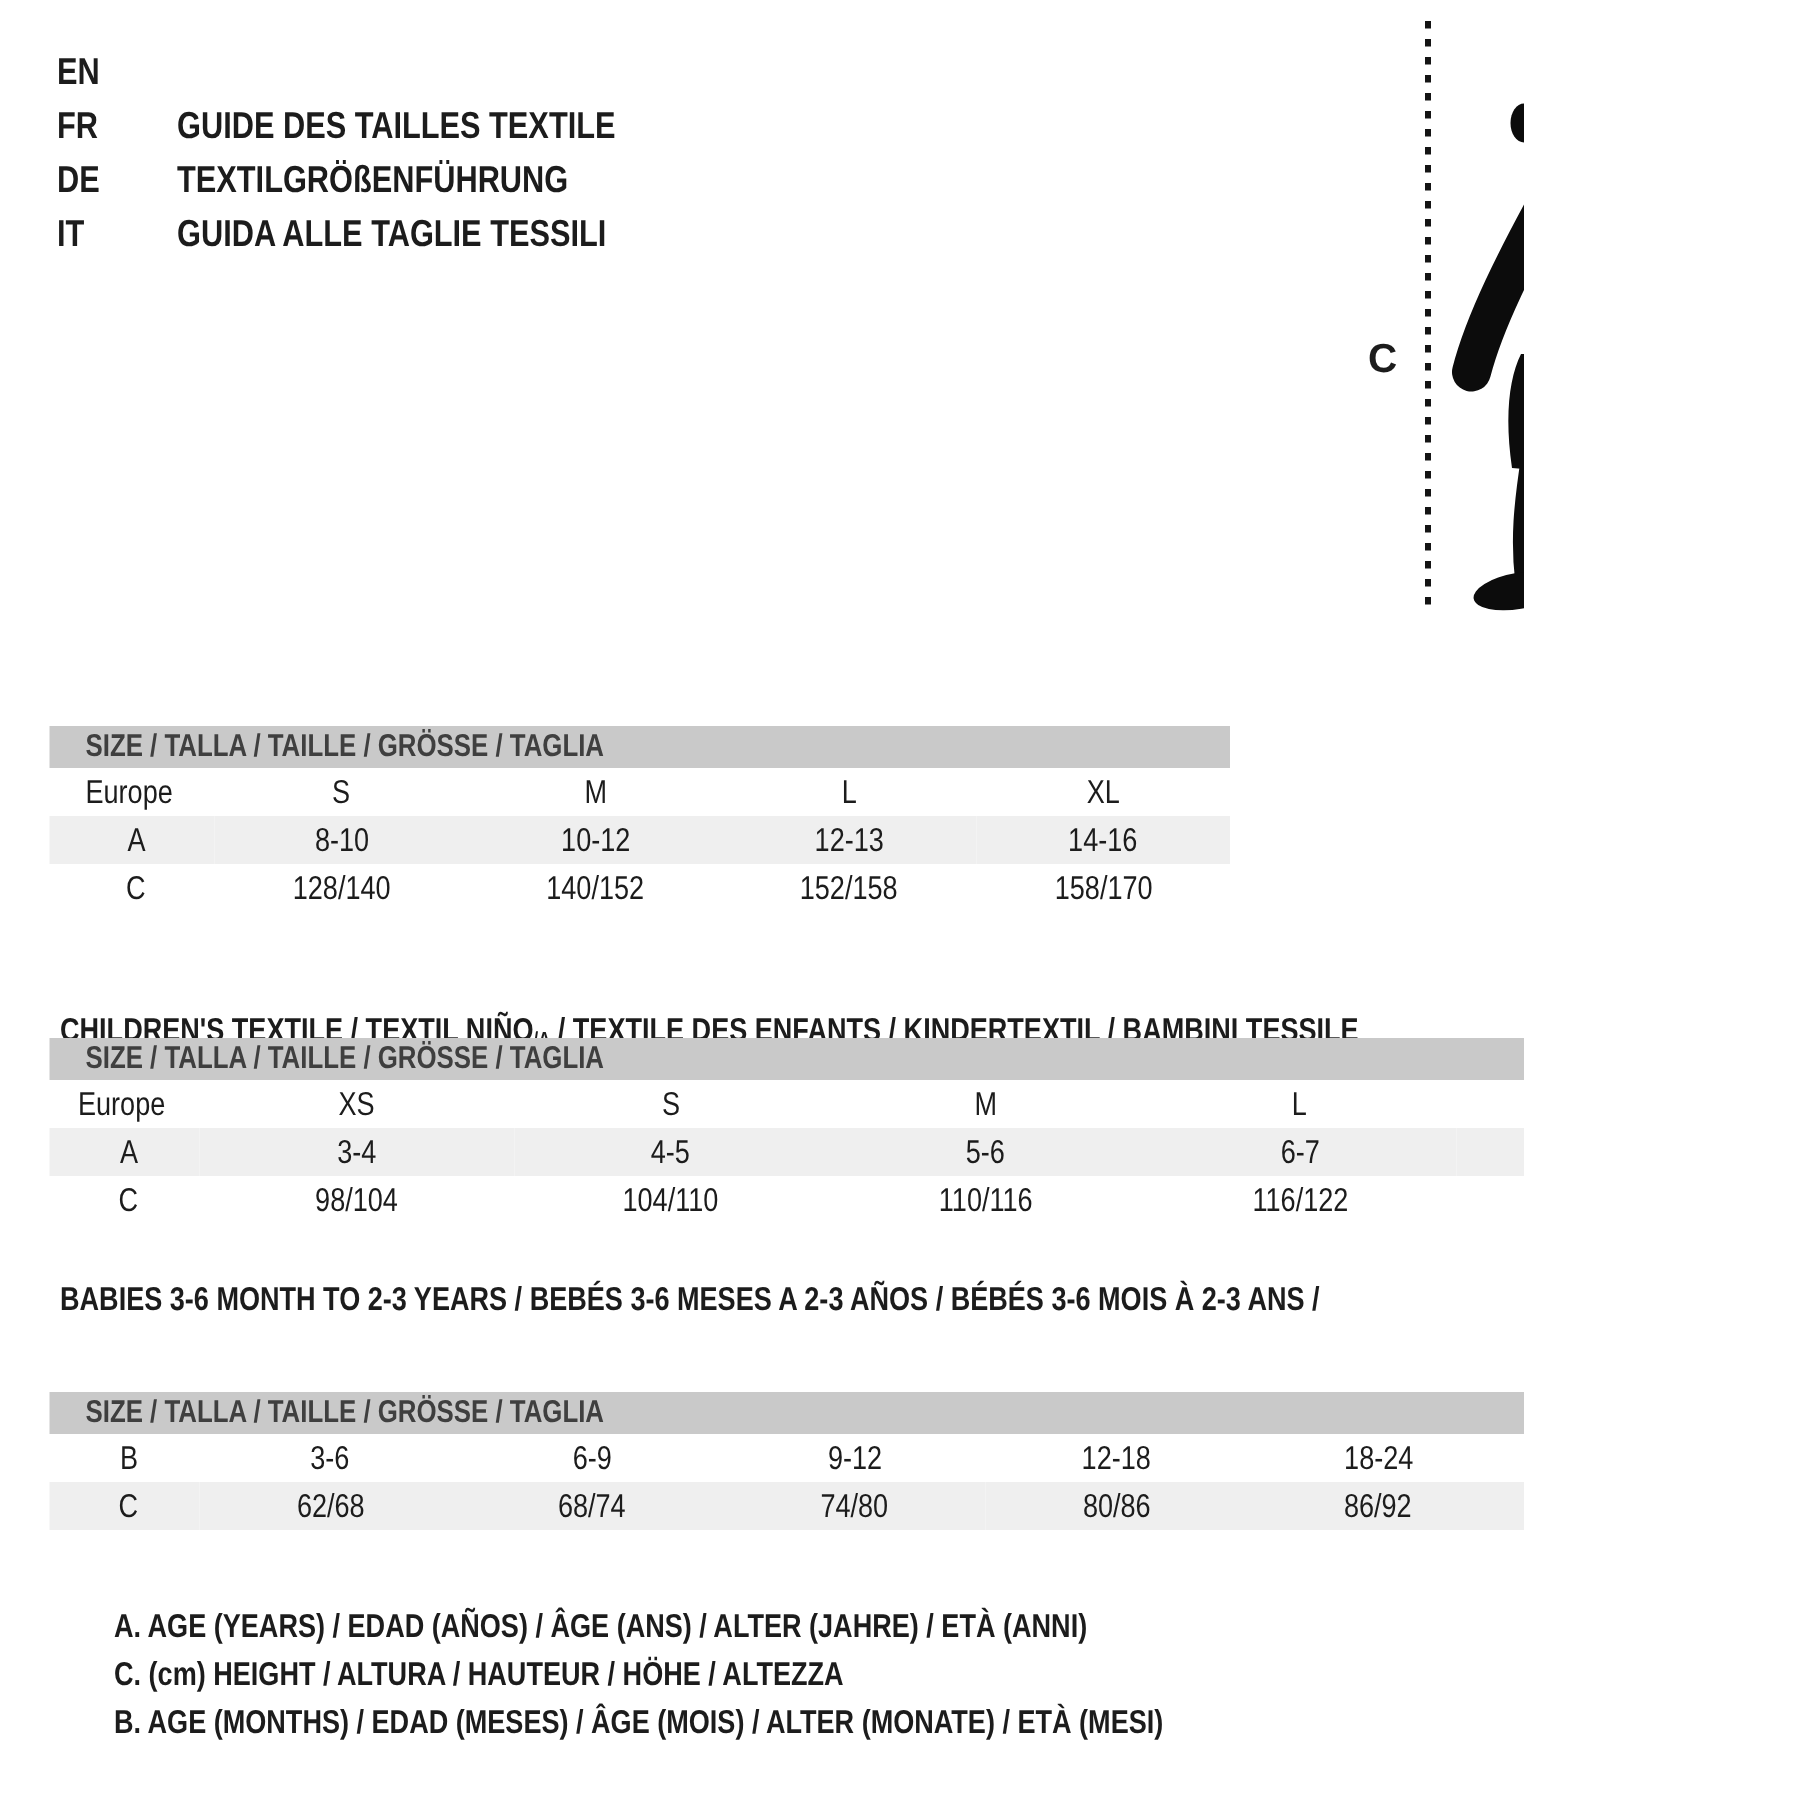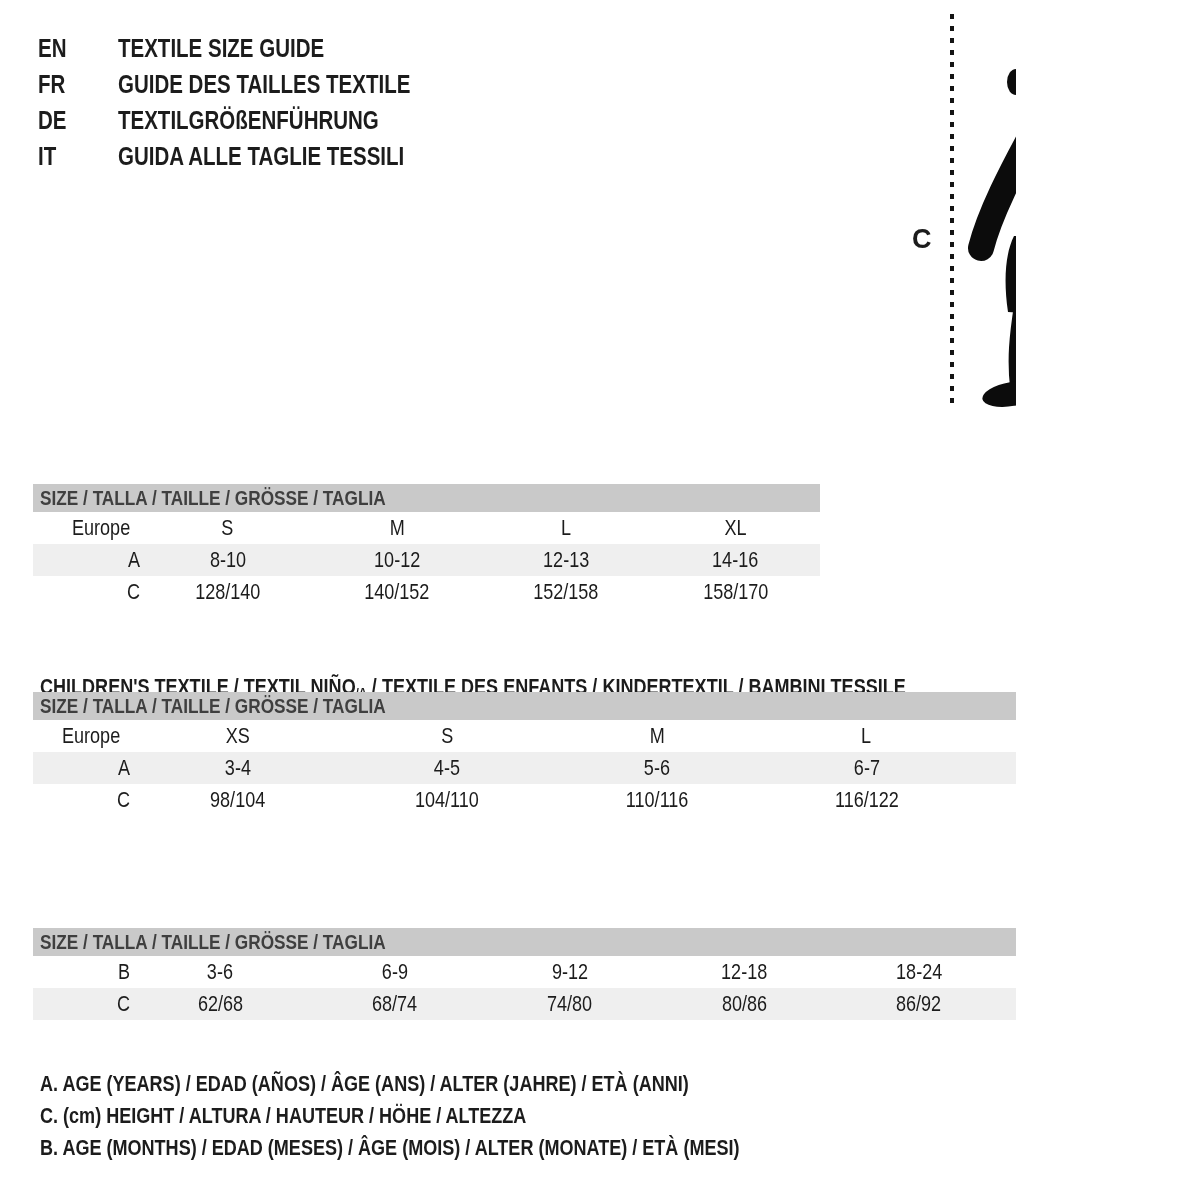--- a/index.html
+++ b/index.html
@@ -22,40 +22,39 @@
   .sec-title { position: absolute; left: 40px; font-weight: bold; font-size: 22px; white-space: nowrap; }
   #title-junior { top: 436px; }
   #title-children { top: 674px; }
   #title-babies { top: 849px; }
   #title-babies .tline { line-height: 33px; }
   .subsize { font-size: 0.62em; vertical-align: -0.22em; }
 
   
   .size-table { position: absolute; border-collapse: collapse; table-layout: fixed; font-size: 22px; }
   .size-table td { padding: 0; height: 32px; text-align: center; vertical-align: middle; }
-  .size-table td.lbl { text-align: right; padding-left: 8px; }
-  .size-table tr.band td { background: #c9c9c9; height: 28px; color: #3f3f3f; font-weight: bold; text-align: left; padding-left: 7px; font-size: 21px; }
+  .size-table td.lbl { text-align: center; padding-left: 8px; }
+  .size-table tr.band td { background: #c9c9c9; height: 28px; color: #3f3f3f; font-weight: bold; text-align: left; padding-left: 24px; font-size: 21px; }
   .size-table tr.shade td { background: #efefef; }
   .t-junior { left: 33px; top: 484px; width: 787px; }
   .t-children { left: 33px; top: 692px; width: 1148px; }
   .t-babies { left: 33px; top: 928px; width: 1148px; }
 
   
   .legend { position: absolute; left: 40px; top: 1068px; font-weight: bold; font-size: 22px; }
-  .legend-line { height: 32px; line-height: 32px; white-space: nowrap; }
+  .legend-line { height: 32px; line-height: 32px; white-space: nowrap; margin-left: 36px; }
 </style>
 </head>
 <body>
 
 <div class="canvas">
 
   <div class="lang">
     <div class="lang-row">
       <div class="lang-code"><span class="cl">EN</span></div>
-      <div><span class="cl">TEXTILE SIZE GUIDE</span></div>
     </div>
     <div class="lang-row">
       <div class="lang-code"><span class="cl">FR</span></div>
       <div><span class="cl">GUIDE DES TAILLES TEXTILE</span></div>
     </div>
     <div class="lang-row">
       <div class="lang-code"><span class="cl">DE</span></div>
       <div><span class="cl">TEXTILGRÖßENFÜHRUNG</span></div>
     </div>
     <div class="lang-row">
@@ -157,20 +156,21 @@
       <td><span class="cx">98/104</span></td>
       <td><span class="cx">104/110</span></td>
       <td><span class="cx">110/116</span></td>
       <td><span class="cx">116/122</span></td>
       <td><span class="cx">122/128</span></td>
     </tr>
   </tbody>
     </table>
 
   <div class="sec-title" id="title-babies">
+    <div class="tline"><span class="cl">BABIES 3-6 MONTH TO 2-3 YEARS / BEBÉS 3-6 MESES A 2-3 AÑOS / BÉBÉS 3-6 MOIS À 2-3 ANS /</span></div>
   </div>
   <table class="size-table t-babies">
     <colgroup>
         <col style="width:100px">
         <col>
         <col>
         <col>
         <col>
         <col>
         <col>

